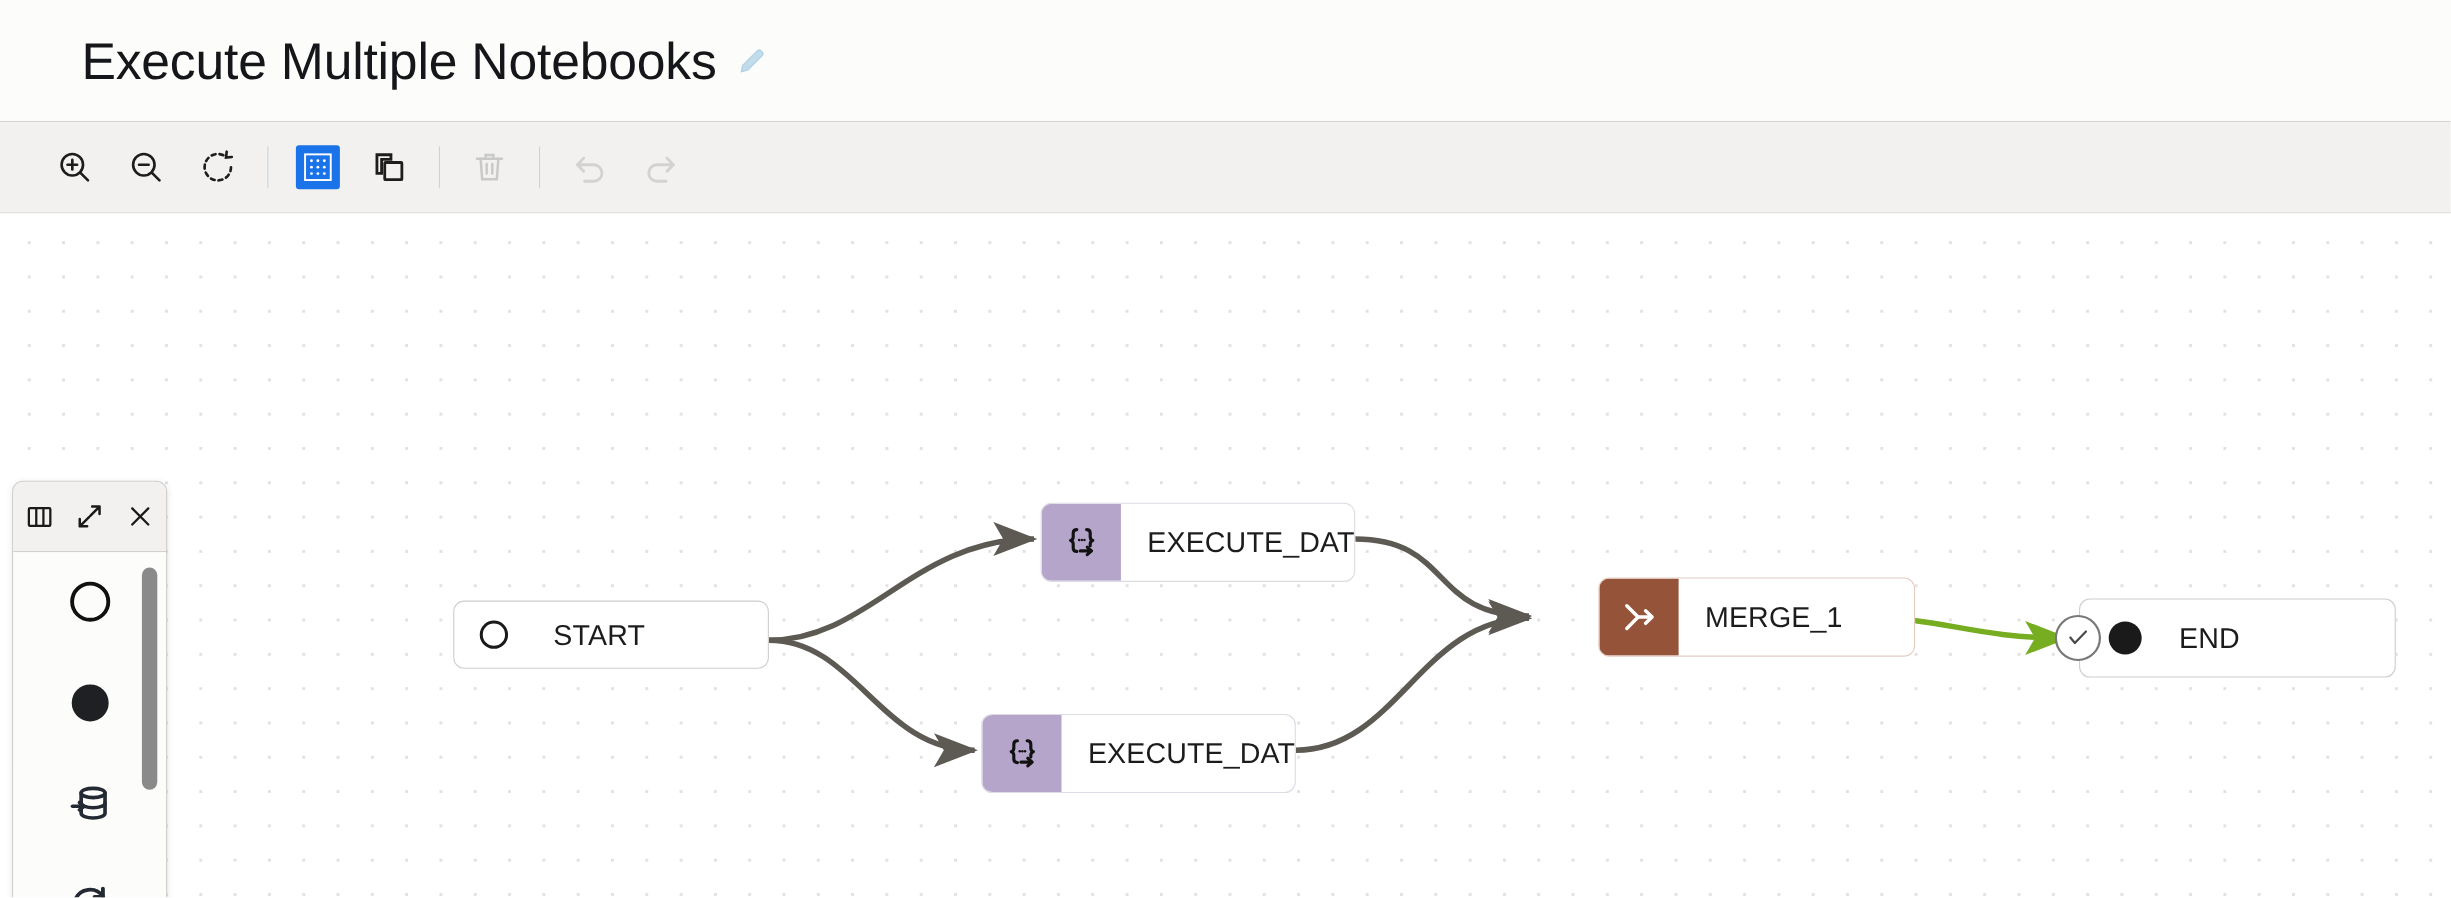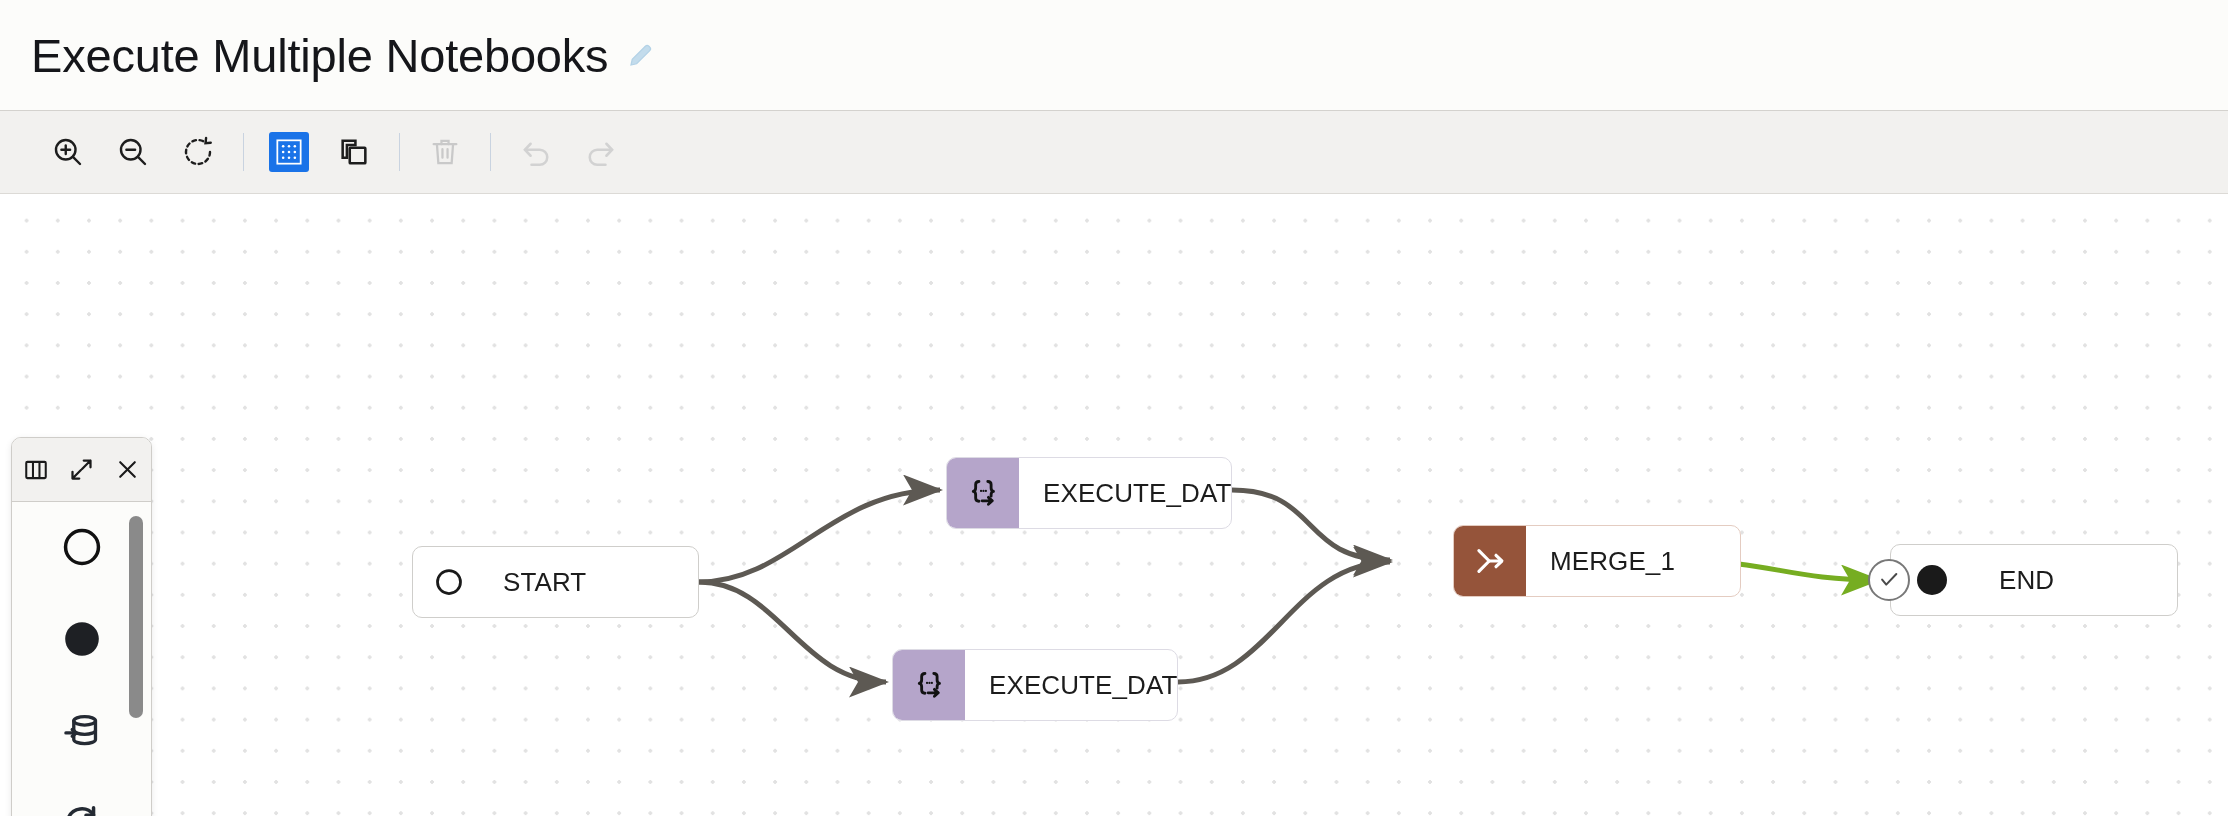--- a/index.html
+++ b/index.html
@@ -10,21 +10,21 @@
     background: #ffffff;
     font-family: "Liberation Sans", sans-serif;
   }
 
   
   .titlebar {
     height: 111px;
     background: #fcfcfa;
     display: flex;
     align-items: center;
-    padding-left: 31px;
+    padding-left: 74px;
     border-bottom: 1px solid #d4d2ce;
   }
   .title-text {
     font-size: 47px;
     font-weight: 400;
     color: #15161a;
     letter-spacing: -0.2px;
     line-height: 1;
   }
   .title-edit-icon {
@@ -308,21 +308,21 @@
 
     <path d="M699,388 C778,388 800,488 886,488" stroke="#5d5953" stroke-width="5" fill="none" marker-end="url(#ah-dark)"></path>
 
     <path d="M1232,296 C1320,296 1300,366 1390,366" stroke="#5d5953" stroke-width="5" fill="none" marker-end="url(#ah-dark)"></path>
 
     <path d="M1178,488 C1270,488 1292,368 1390,368" stroke="#5d5953" stroke-width="5" fill="none" marker-end="url(#ah-dark)"></path>
 
     <path d="M1685,367 C1770,367 1790,386 1878,386" stroke="#76ad21" stroke-width="5" fill="none" marker-end="url(#ah-green)"></path>
   </svg>
 
-  <div class="node" style="left:412px; top:352px; width:287px; height:72px;">
+  <div class="node" style="left:412px; top:352px; width:287px; height:62px;">
     <div class="node-box node-plain">
       <div class="node-icon">
         <svg width="30" height="30" viewBox="0 0 24 24">
           <circle cx="12" cy="12" r="9.2" fill="none" stroke="#1a1a1a" stroke-width="2.2"></circle>
         </svg>
       </div>
       <div class="node-label">START</div>
     </div>
   </div>
 
@@ -374,21 +374,21 @@
   </div>
 
   <div class="node" style="left:1890px; top:350px; width:288px; height:72px;">
     <div class="end-check">
       <svg width="22" height="22" viewBox="0 0 24 24" fill="none" stroke="#4a4a4a" stroke-width="2.2" stroke-linecap="round" stroke-linejoin="round">
         <path d="M4.5 11.5l4.5 5.5L20 5.5"></path>
       </svg>
     </div>
     <div class="node-box node-plain" style="padding-left:26px; align-items:center;">
       <div class="end-dot"></div>
-      <div class="node-label" style="padding-left:52px;">END</div>
+      <div class="node-label" style="padding-left:34px;">END</div>
     </div>
   </div>
 
   <div class="palette">
 
     <div class="palette-header">
       <div class="ph-btn">
         <svg width="26" height="26" viewBox="0 0 24 24" fill="none" stroke="#1a1a1a" stroke-width="1.9">
           <rect x="3" y="4.5" width="18" height="15" rx="1"></rect>
           <line x1="9.2" y1="4.5" x2="9.2" y2="19.5"></line>

